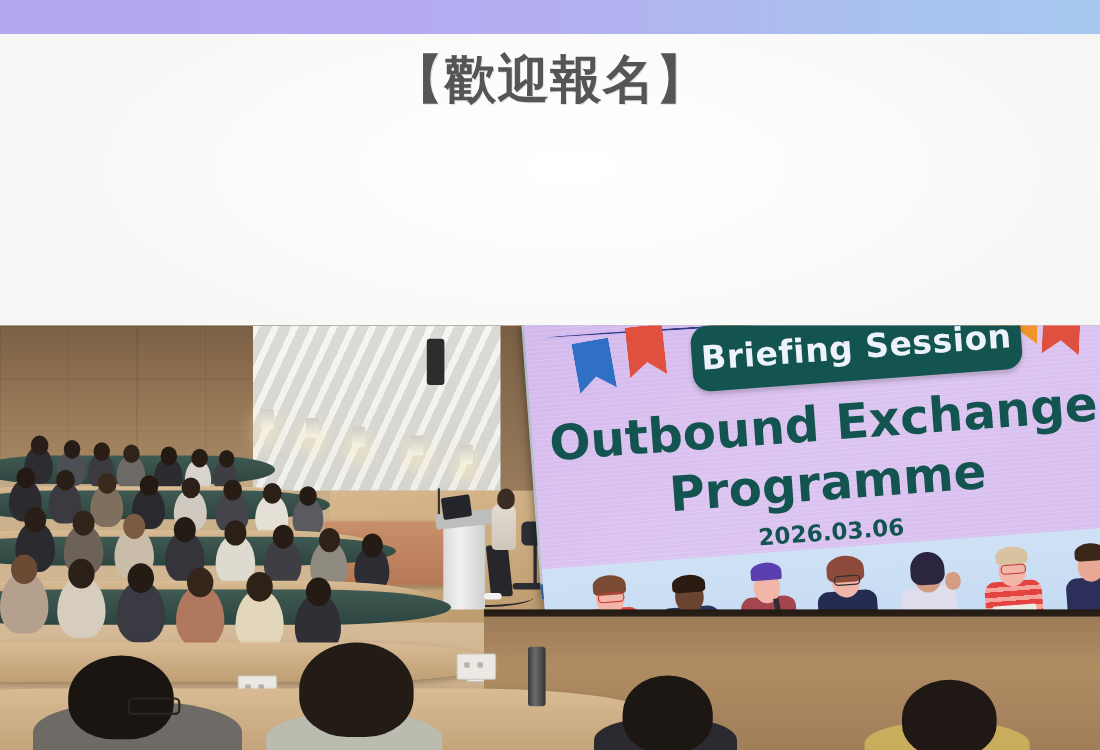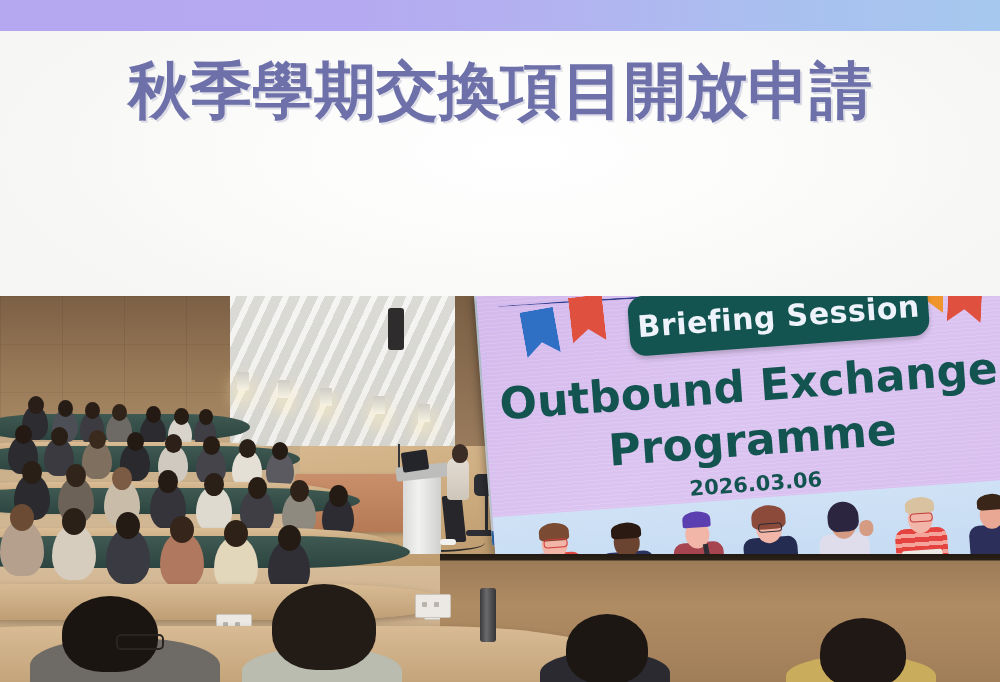--- a/index.html
+++ b/index.html
@@ -348,21 +348,21 @@
 </style>
 </head>
 <body>
 
 <div class="poster">
 
   <div class="top-bar"></div>
 
   <div class="header">
     <div class="title-stack">
-      <div class="line-apply">秋季學期交換項目開放申請</div>
+      <div class="line-welcome">【歡迎報名】</div>
     </div>
   </div>
 
   <div class="photo">
 
     <div class="hall">
       <div class="wall-wood"></div>
       <div class="wall-textured"></div>
       <div class="wall-right-wood"></div>
       <div class="speaker-box"></div>

